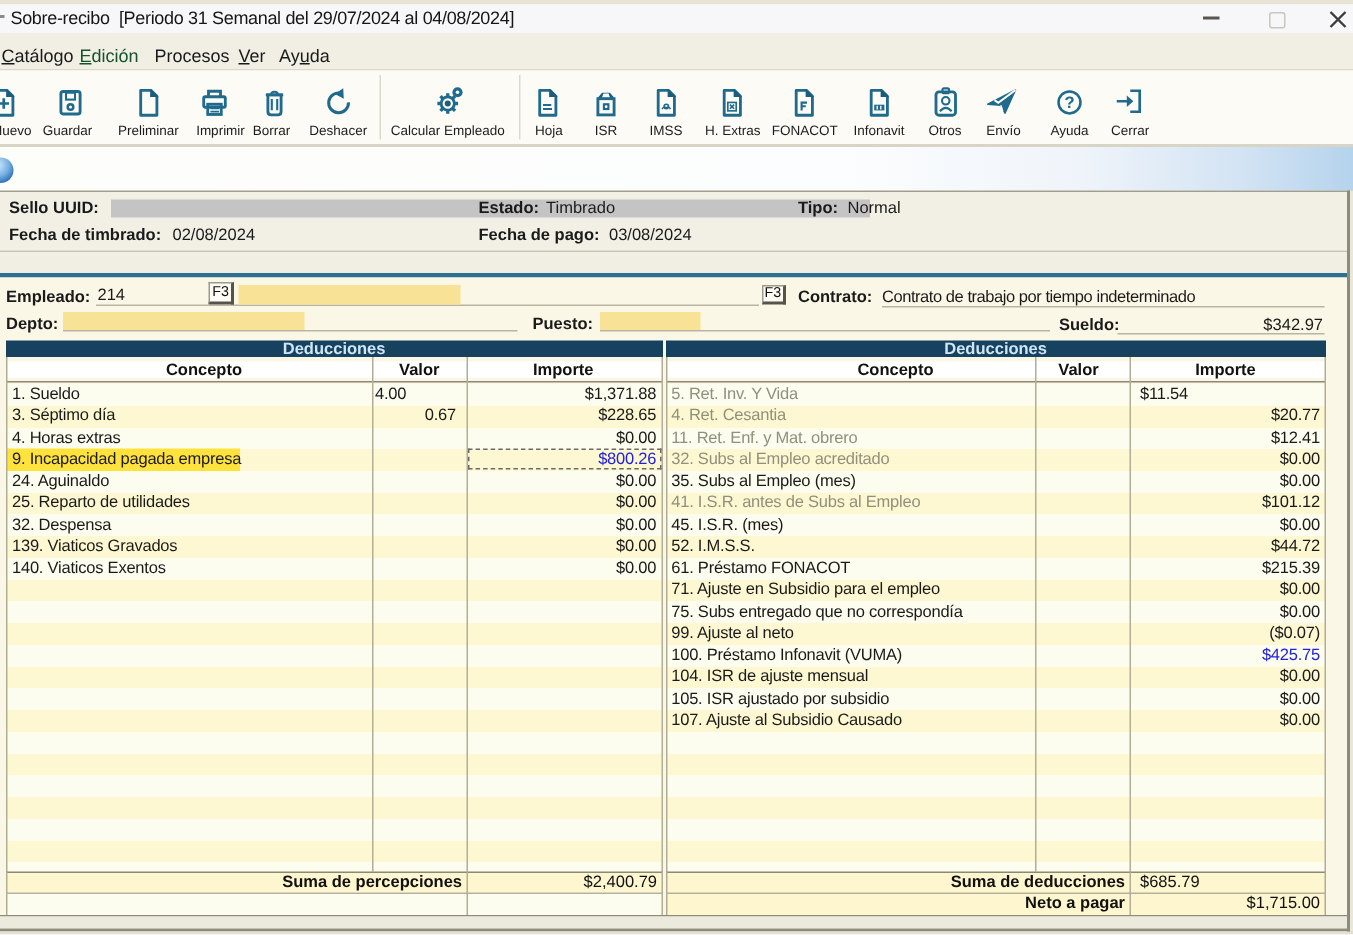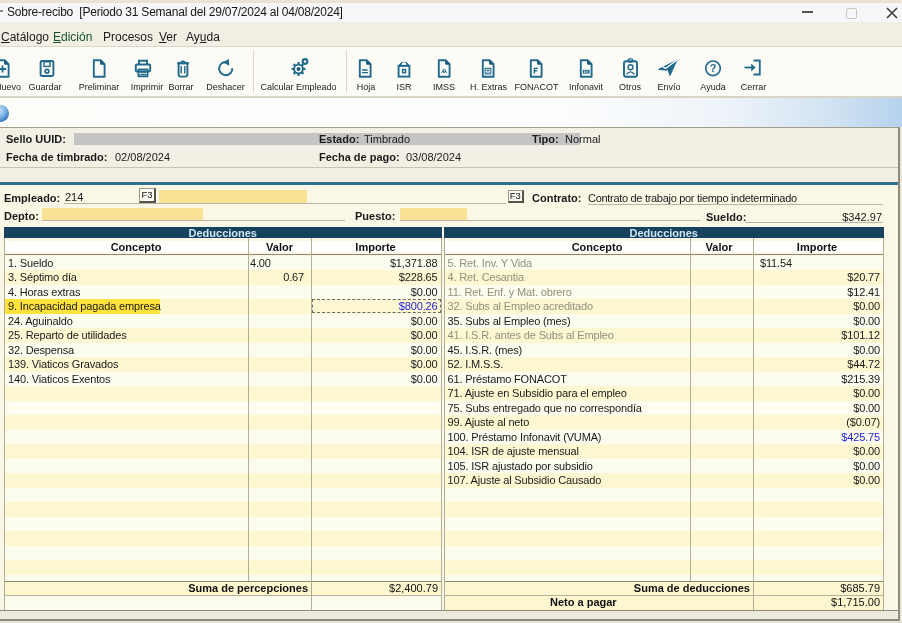--- a/index.html
+++ b/index.html
@@ -278,22 +278,22 @@
 <div class="a" style="left:444px;top:595px;width:439.5px;height:1px;background:#b5b19c"></div>
 <div class="a" style="left:311px;top:581px;width:1px;height:29px;background:#b2ae96"></div>
 <div class="a" style="left:752.5px;top:581px;width:1px;height:29px;background:#b2ae96"></div>
 <div class="a" style="left:4px;top:581px;width:1px;height:29px;background:#b2ae96"></div>
 <div class="a" style="left:440.5px;top:581px;width:1px;height:29px;background:#b2ae96"></div>
 <div class="a" style="left:444px;top:581px;width:1px;height:29px;background:#b2ae96"></div>
 <div class="a" style="left:882.5px;top:581px;width:1px;height:29px;background:#b2ae96"></div>
 <div class="a" style="left:108px;top:581.5px;width:200px;font-size:11px;line-height:13.5px;font-weight:bold;color:#111;text-align:right;white-space:nowrap">Suma de percepciones</div>
 <div class="a" style="left:320px;top:581.5px;width:118px;font-size:11px;line-height:13.5px;color:#111;text-align:right;white-space:nowrap">$2,400.79</div>
 <div class="a" style="left:550px;top:581.5px;width:200px;font-size:11px;line-height:13.5px;font-weight:bold;color:#111;text-align:right;white-space:nowrap">Suma de deducciones</div>
-<div class="a" style="left:760px;top:581.5px;width:120px;font-size:11px;line-height:13.5px;color:#111;text-align:right;white-space:nowrap">$685.79</div>
-<div class="a" style="left:550px;top:595.5px;width:200px;font-size:11px;line-height:13.5px;font-weight:bold;color:#111;text-align:left;white-space:nowrap">Neto a pagar</div>
+<div class="a" style="left:760px;top:581.5px;width:120px;font-size:11px;line-height:13.5px;color:#111;text-align:left;white-space:nowrap">$685.79</div>
+<div class="a" style="left:550px;top:595.5px;width:200px;font-size:11px;line-height:13.5px;font-weight:bold;color:#111;text-align:right;white-space:nowrap">Neto a pagar</div>
 <div class="a" style="left:760px;top:595.5px;width:120px;font-size:11px;line-height:13.5px;color:#111;text-align:right;white-space:nowrap">$1,715.00</div>
 
 <div class="a" style="left:0;top:610px;width:902px;height:1px;background:#8f8b7b"></div>
 <div class="a" style="left:0;top:611px;width:902px;height:8px;background:#ece9dd"></div>
 <div class="a" style="left:0;top:619px;width:902px;height:2px;background:#8f8b7b"></div>
 <div class="a" style="left:0;top:621px;width:902px;height:2px;background:#e3e0d4"></div>
 <div class="a" style="left:898px;top:127px;width:2px;height:494px;background:#8f8b7b"></div>
 <div class="a" style="left:900px;top:127px;width:2px;height:494px;background:#e9e6da"></div>
 
 </body></html>

